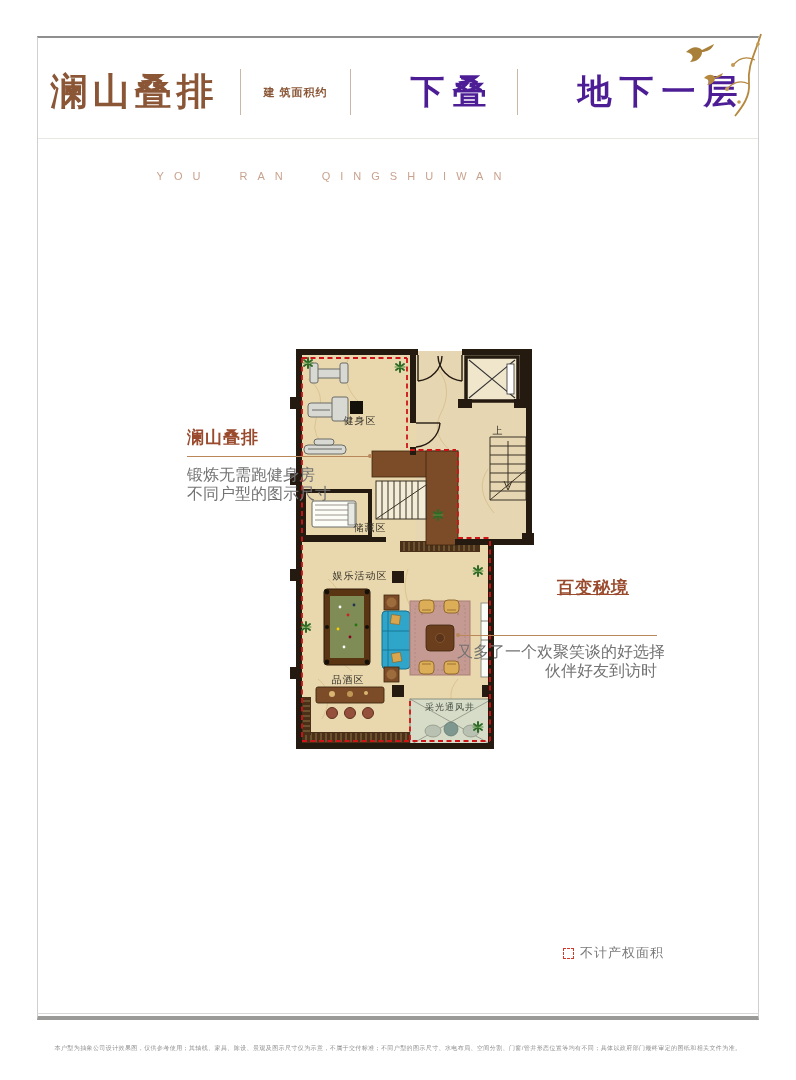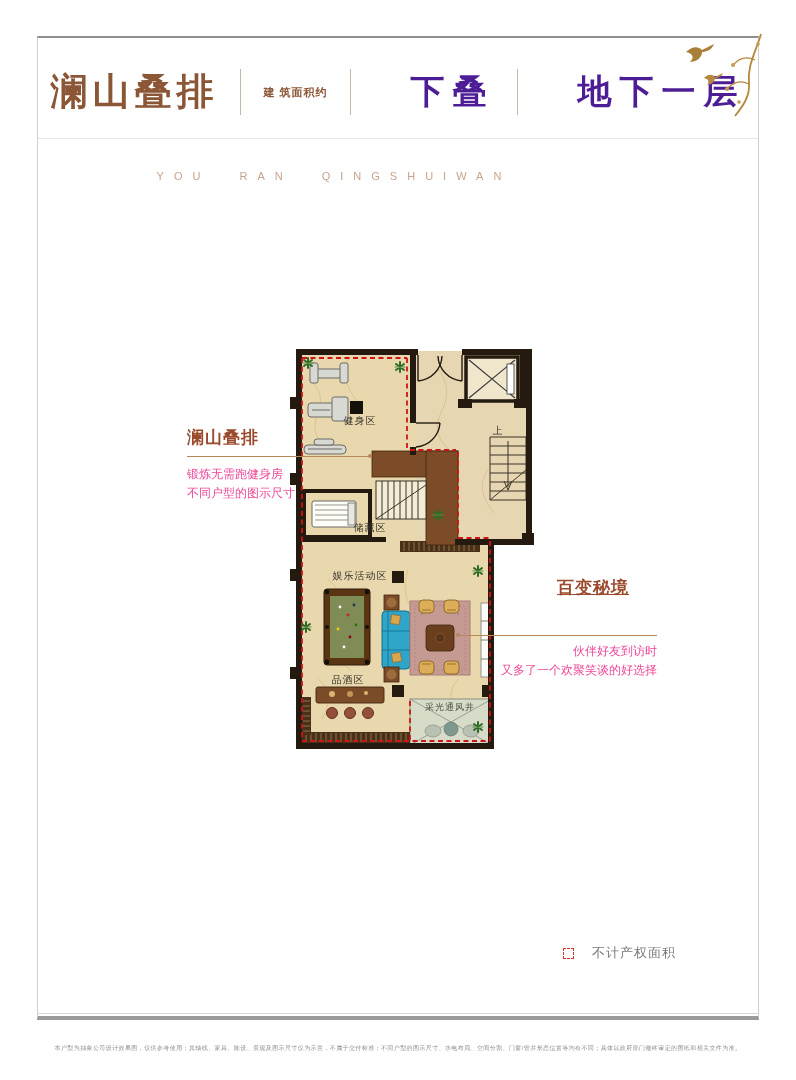--- a/index.html
+++ b/index.html
@@ -48,25 +48,25 @@
   .plant2 { stroke:#4e8f3a; stroke-width:1; stroke-linecap:round; }
   .equip  { fill:#d9d9d4; stroke:#6b6b66; stroke-width:1; }
   .plabel { font-family:"Liberation Serif", serif; font-size:10px; fill:#35322b; letter-spacing:1px; text-anchor:middle; }
   .plabel-sm { font-family:"Liberation Serif", serif; font-size:9px; fill:#454f41; letter-spacing:1px; text-anchor:middle; }
 
   
   .anno-title { position:absolute; font-family:"Liberation Serif", serif; font-weight:bold;
                 font-size:17px; color:#9a4b2e; letter-spacing:1px; white-space:nowrap; }
   .leader { position:absolute; height:1px; background:#b9875a; }
   .leader-dot { position:absolute; width:4px; height:4px; border-radius:50%; background:#b9875a; }
-  .anno-text { position:absolute; font-size:12px; color:#ec4899; line-height:19px; white-space:nowrap; }
+  .anno-text { position:absolute; font-size:16px; color:#737373; line-height:19px; white-space:nowrap; }
   .anno-text.right { text-align:right; }
 
   
-  .legend { position:absolute; left:563px; top:944px; display:flex; align-items:center; gap:18px; }
+  .legend { position:absolute; left:563px; top:944px; display:flex; align-items:center; gap:6px; }
   .legend-box { width:11px; height:11px; border:1px dashed #d0392a; background:#fff; }
   .legend-label { font-size:13px; color:#7a7a7a; letter-spacing:1px; white-space:nowrap; }
 
   
   .disclaimer { position:absolute; left:0; top:1044px; width:796px; text-align:center;
                 font-size:6px; color:#8f8f8f; letter-spacing:0.4px; white-space:nowrap; }
 
   
   .branch { position:absolute; left:668px; top:32px; width:96px; height:88px; }
 </style>
@@ -344,22 +344,22 @@
   <div class="leader-dot" style="left:368px; top:454px;"></div>
   <div class="anno-text" style="left:187px; top:465px;">
     <div>锻炼无需跑健身房</div>
     <div>不同户型的图示尺寸</div>
   </div>
 
   <div class="anno-title" style="left:557px; top:576px;text-decoration:underline;">百变秘境</div>
   <div class="leader" style="left:459px; top:635px; width:198px;"></div>
   <div class="leader-dot" style="left:456px; top:633px;"></div>
   <div class="anno-text right" style="left:457px; top:642px; width:200px;">
+    <div>又多了一个欢聚笑谈的好选择</div>
     <div>伙伴好友到访时</div>
-    <div>又多了一个欢聚笑谈的好选择</div>
   </div>
 
   <div class="legend">
     <span class="legend-box"></span>
     <span class="legend-label">不计产权面积</span>
   </div>
 
   <div class="disclaimer">本户型为抽象公司设计效果图，仅供参考使用；其轴线、家具、陈设、景观及图示尺寸仅为示意，不属于交付标准；不同户型的图示尺寸、水电布局、空间分割、门窗/管井形态位置等均有不同；具体以政府部门最终审定的图纸和相关文件为准。</div>
 
 </div>

